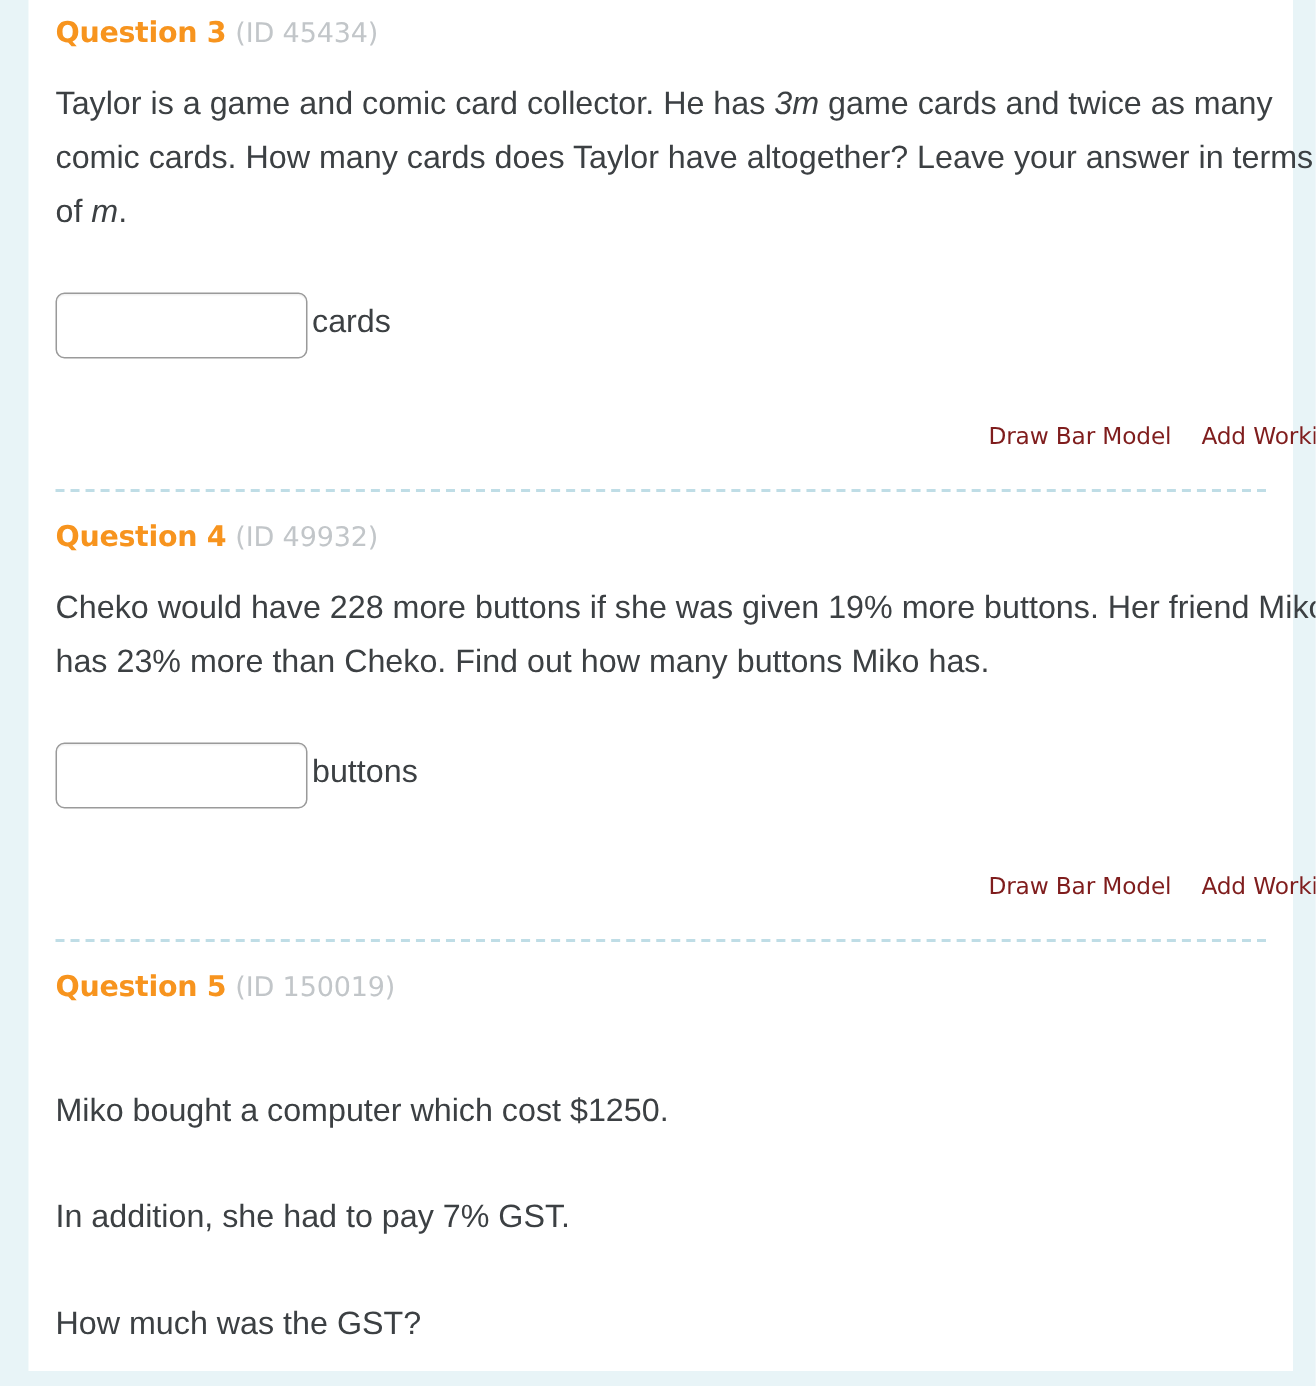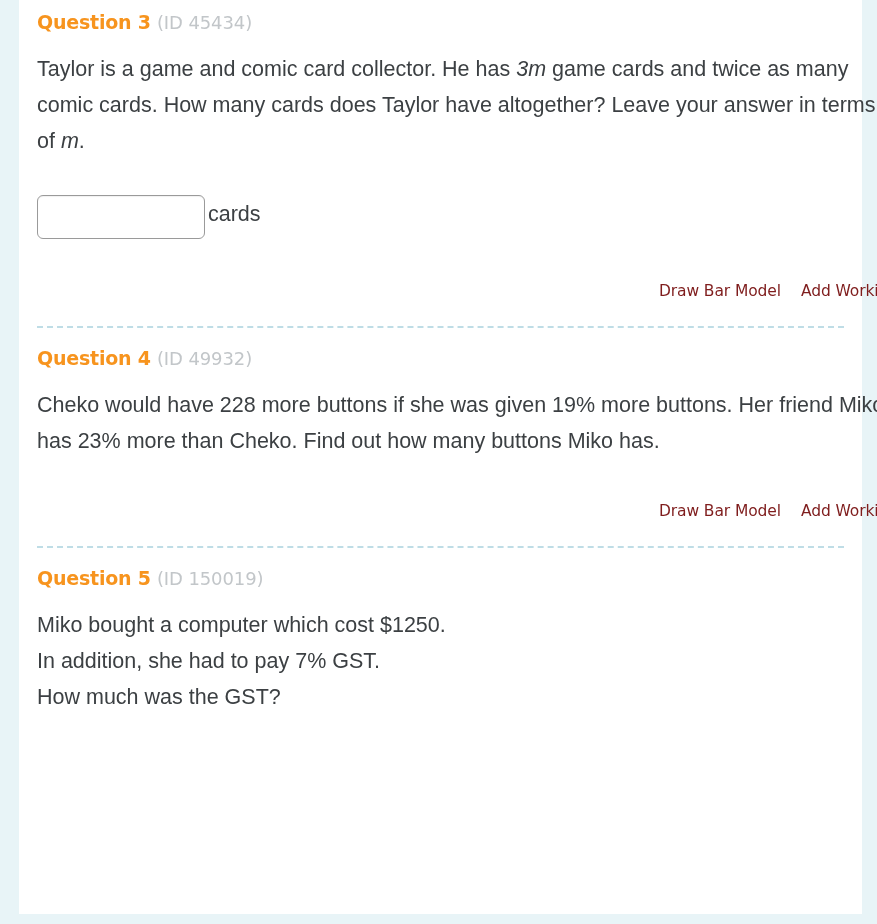--- a/index.html
+++ b/index.html
@@ -130,20 +130,21 @@
 
   .q5-lines {
     padding: 19px 0 0 18px;
   }
   .q5-lines div {
     font-family: "Liberation Sans", sans-serif;
     font-size: 21.5px;
     line-height: 36px;
     color: #3c4043;
     white-space: nowrap;
+    margin-top: 35px;
   }
 </style>
 </head>
 <body>
 
 <div id="app">
   <div id="question-card">
 
     <div class="question-block">
       <div class="q-header">
@@ -160,20 +161,24 @@
       </div>
     </div>
 
     <div class="divider"></div>
 
     <div class="question-block">
       <div class="q-header">
         <span class="q-title">Question 4</span><span class="q-id">(ID 49932)</span>
       </div>
       <p class="q-body wrapped">Cheko would have 228 more buttons if she was given 19% more buttons. Her friend Miko has 23% more than Cheko. Find out how many buttons Miko has.</p>
+      <div class="answer-row">
+        <input class="answer-input" type="text" placeholder="" style="">
+        <span class="answer-unit">buttons</span>
+      </div>
       <div class="q-actions">
         <span class="action-link">Draw Bar Model</span>
         <span class="action-link">Add Working</span>
       </div>
     </div>
 
     <div class="divider"></div>
 
     <div class="question-block">
       <div class="q-header">

